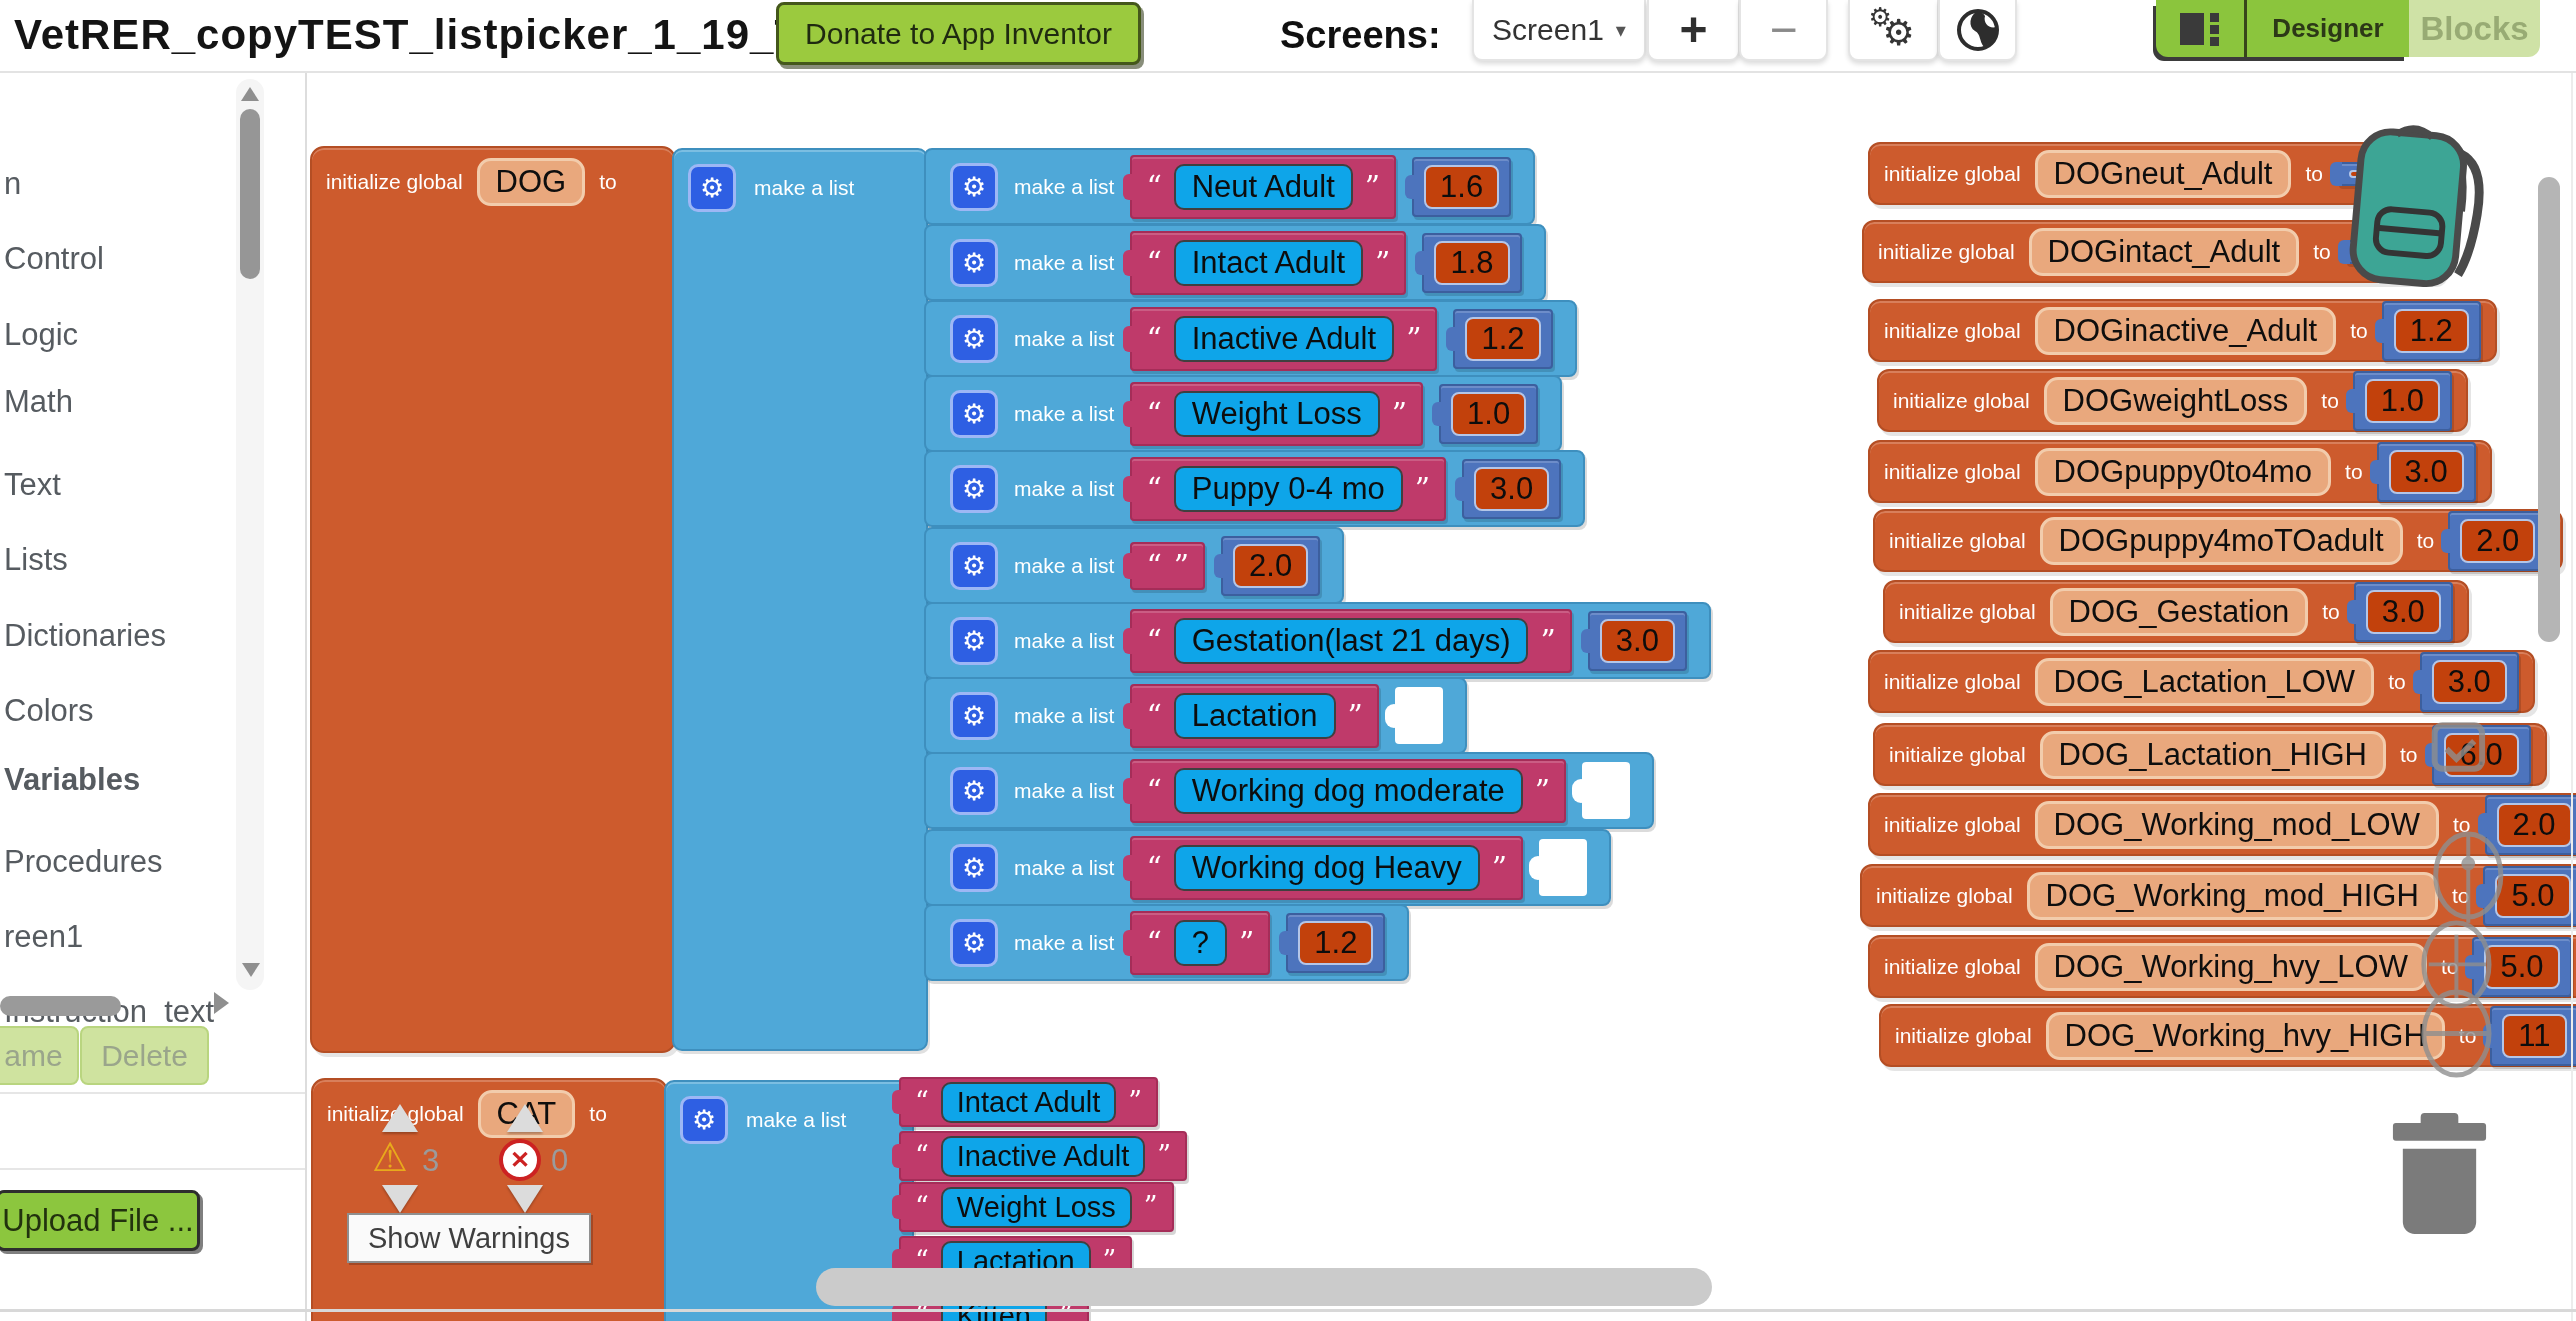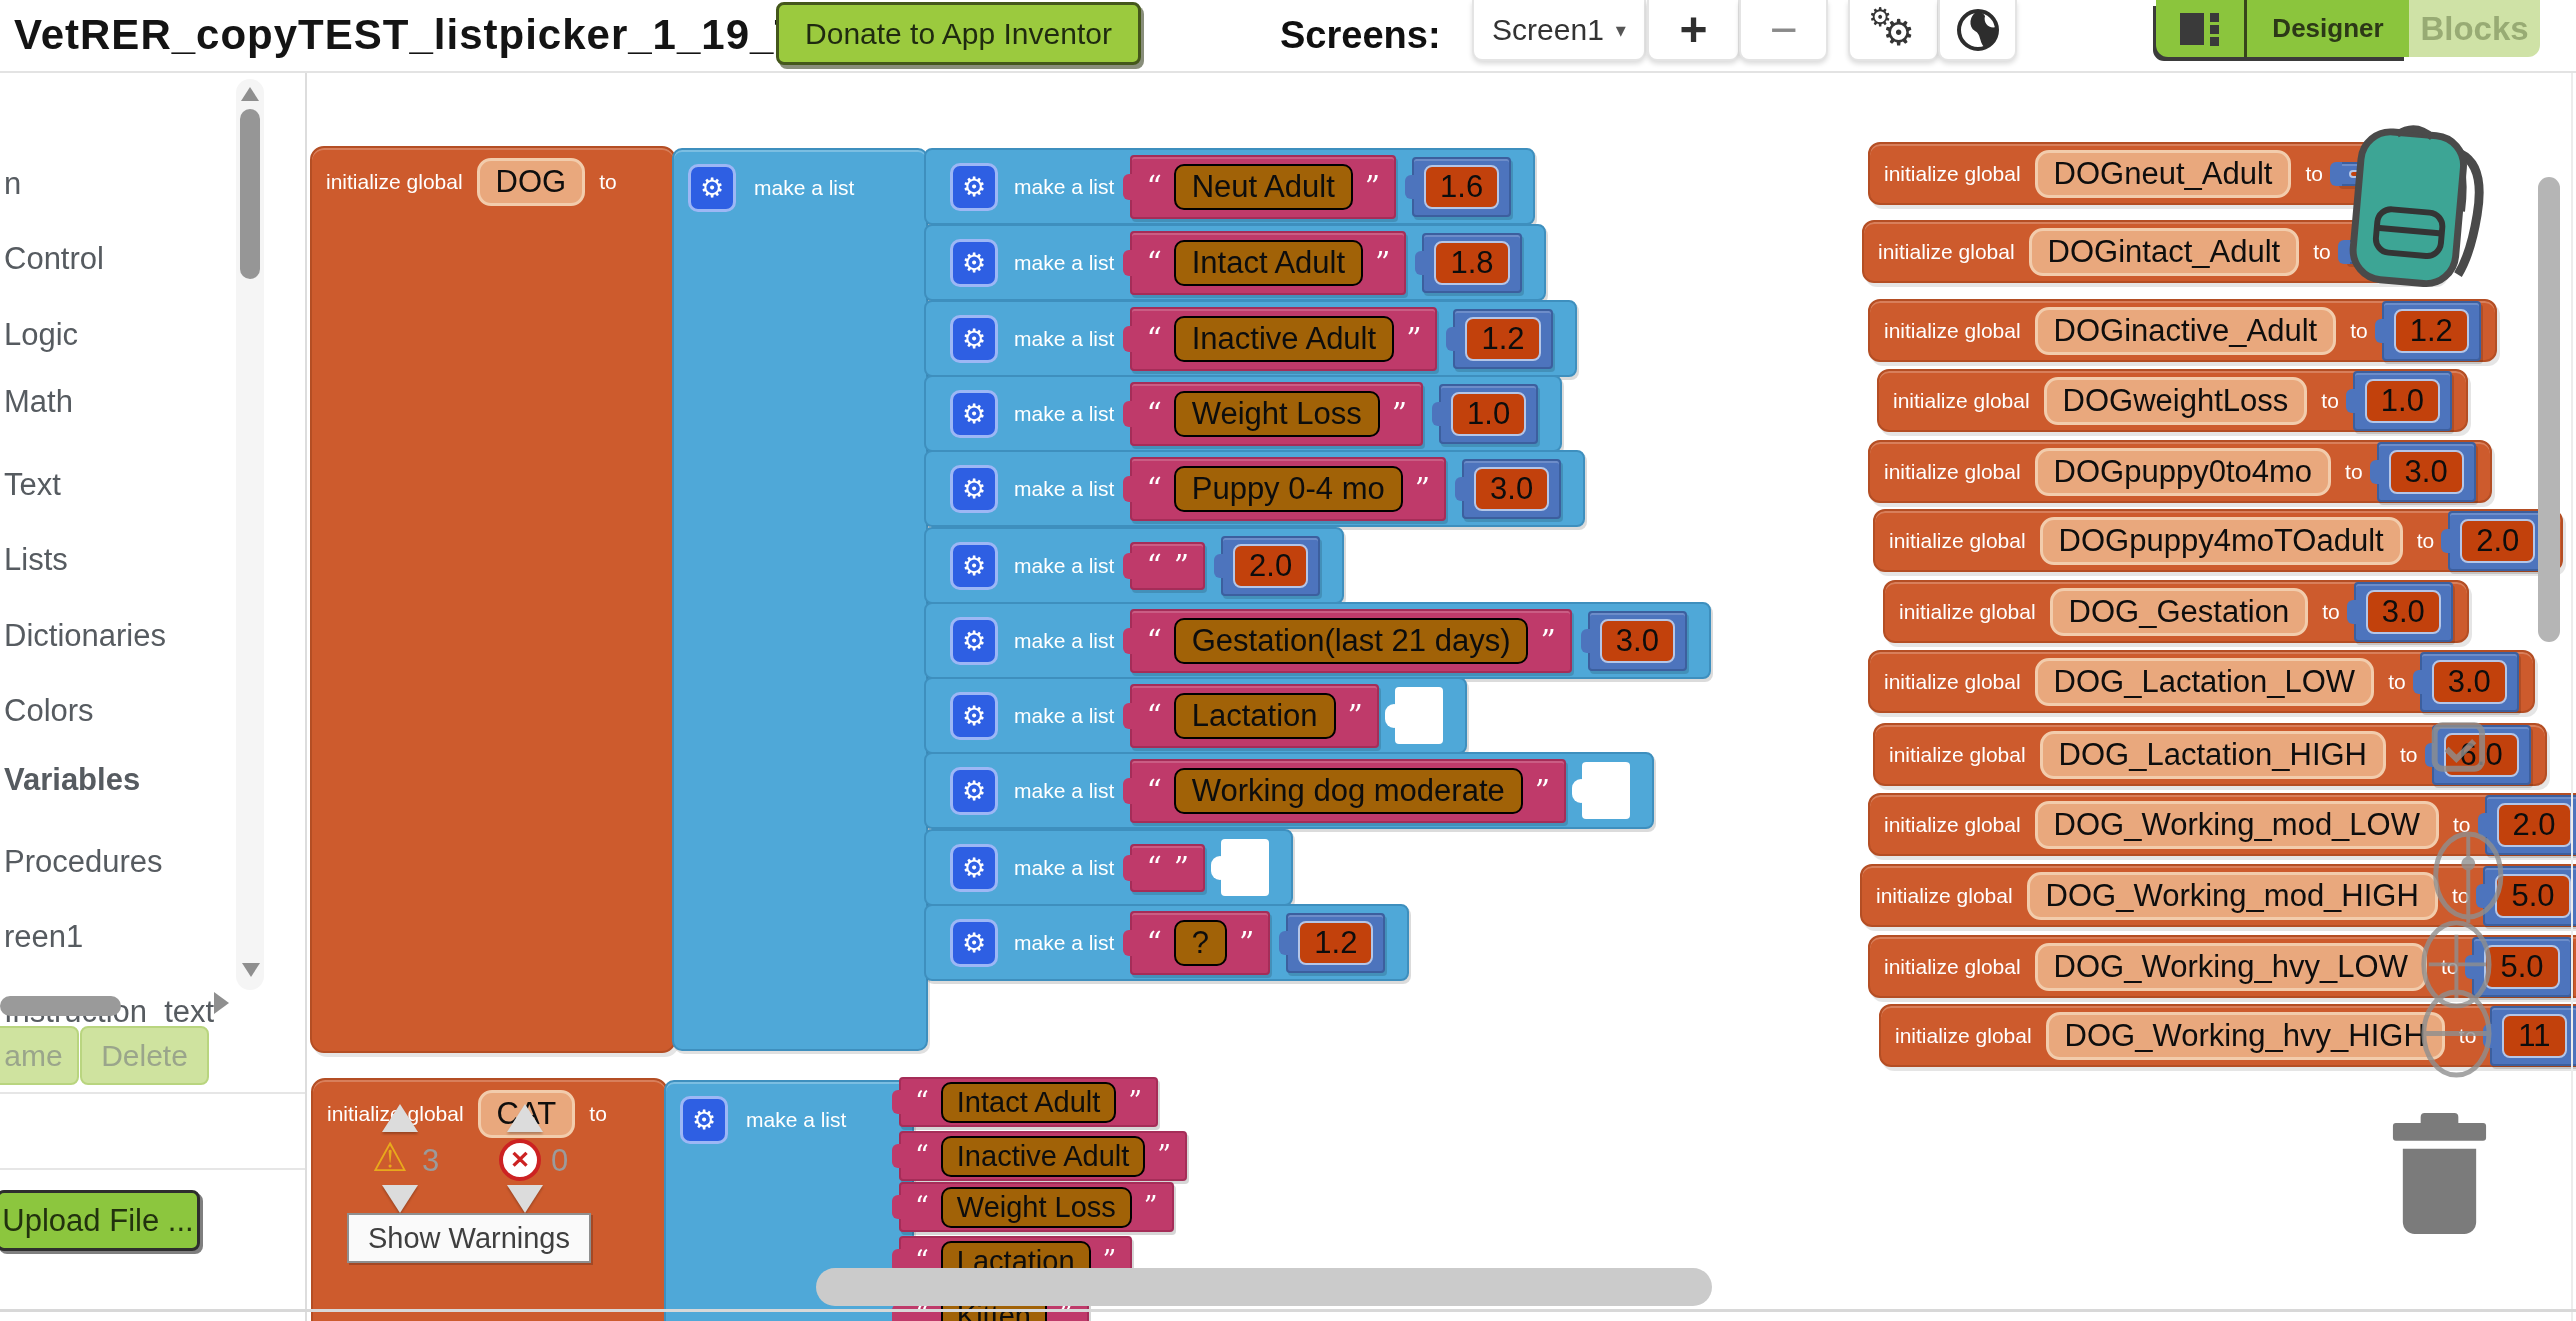--- a/index.html
+++ b/index.html
@@ -83,21 +83,21 @@
     background:#4fa8d8;border:2px solid #3e8fbe;border-radius:8px;padding:0 22px 0 24px;
     box-shadow:2px 3px 0 rgba(0,0,0,.14);white-space:nowrap;}
 
   
   .text-block{position:relative;display:inline-flex;align-items:center;gap:12px;background:#bf3a6a;
     border:2px solid #a52d58;border-radius:4px;padding:7px 14px;
     box-shadow:inset 0 2px 0 rgba(255,255,255,.18), 2px 3px 0 rgba(0,0,0,.14);}
   .text-block::before{content:"";position:absolute;left:-9px;top:50%;transform:translateY(-50%);
     width:12px;height:26px;background:#bf3a6a;border-radius:6px 0 0 6px;}
   .q{color:#fff;font-family:"DejaVu Serif",serif;font-size:30px;line-height:30px;}
-  .pink-pill{background:#a16207;border:2px solid #000000;border-radius:10px;padding:3px 16px;
+  .pink-pill{background:#0ea5e9;border:2px solid #404040;border-radius:10px;padding:3px 16px;
     color:#0d0d0d;font-size:31px;white-space:nowrap;}
 
   
   .num-block{position:relative;display:inline-flex;align-items:center;background:#4d74bd;
     border:2px solid #3c5f9e;border-radius:4px;padding:6px 10px;
     box-shadow:inset 0 2px 0 rgba(255,255,255,.18), 2px 3px 0 rgba(0,0,0,.14);}
   .num-block::before{content:"";position:absolute;left:-9px;top:50%;transform:translateY(-50%);
     width:12px;height:24px;background:#4d74bd;border-radius:6px 0 0 6px;}
   .pale-pill{background:#c2410c;border:2px solid #b4c6e8;border-radius:8px;padding:2px 14px;
     color:#0d0d0d;font-size:31px;min-width:28px;text-align:center;white-space:nowrap;}
@@ -325,20 +325,21 @@
             <div class="pink-pill">Working dog moderate</div>
             <div class="q">”</div>
           </div>
           <div class="empty-socket"></div>
         </div>
         <div class="list-row" style="left: 617px; top: 758px;">
           <div class="gear-box">⚙</div>
           <div class="kw">make a list</div>
           <div class="text-block">
             <div class="q">“</div>
+            <div class="pink-pill">Working dog Heavy</div>
             <div class="q">”</div>
           </div>
           <div class="empty-socket"></div>
         </div>
         <div class="list-row" style="left: 617px; top: 833px;">
           <div class="gear-box">⚙</div>
           <div class="kw">make a list</div>
           <div class="text-block">
             <div class="q">“</div>
             <div class="pink-pill">?</div>

